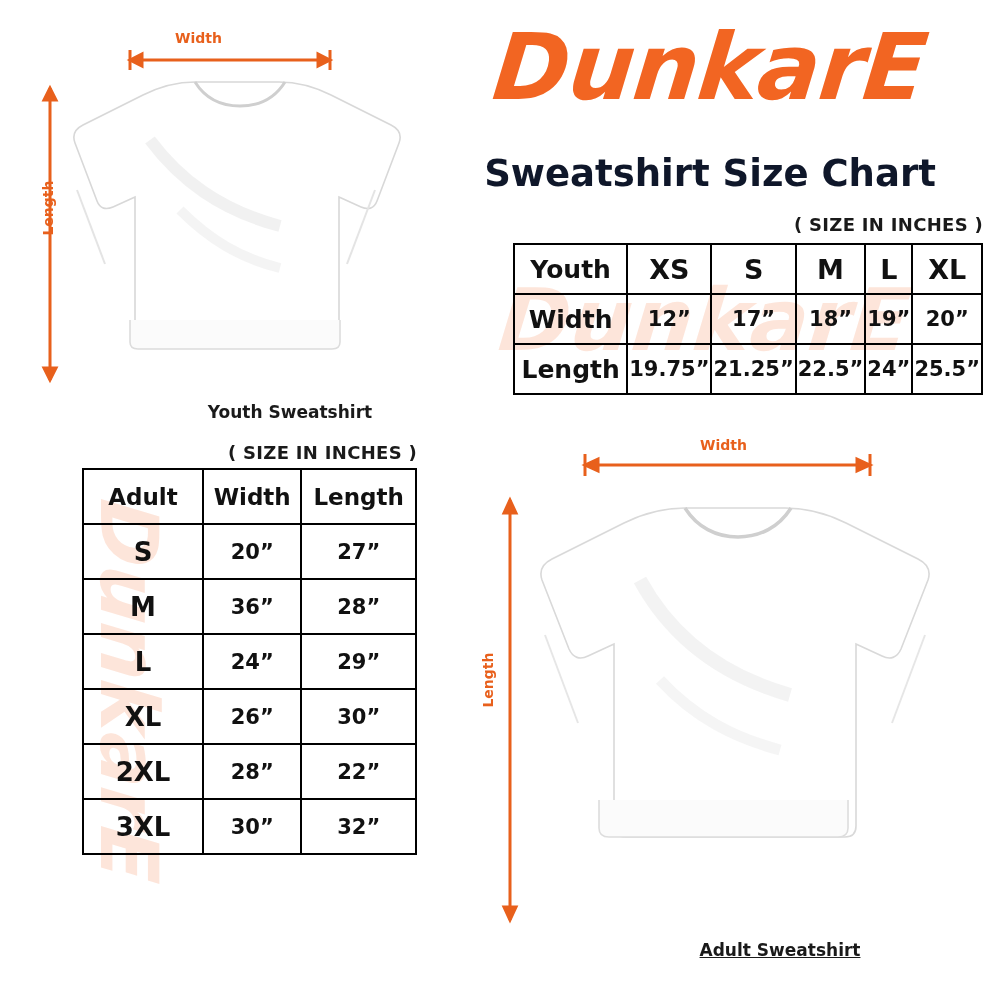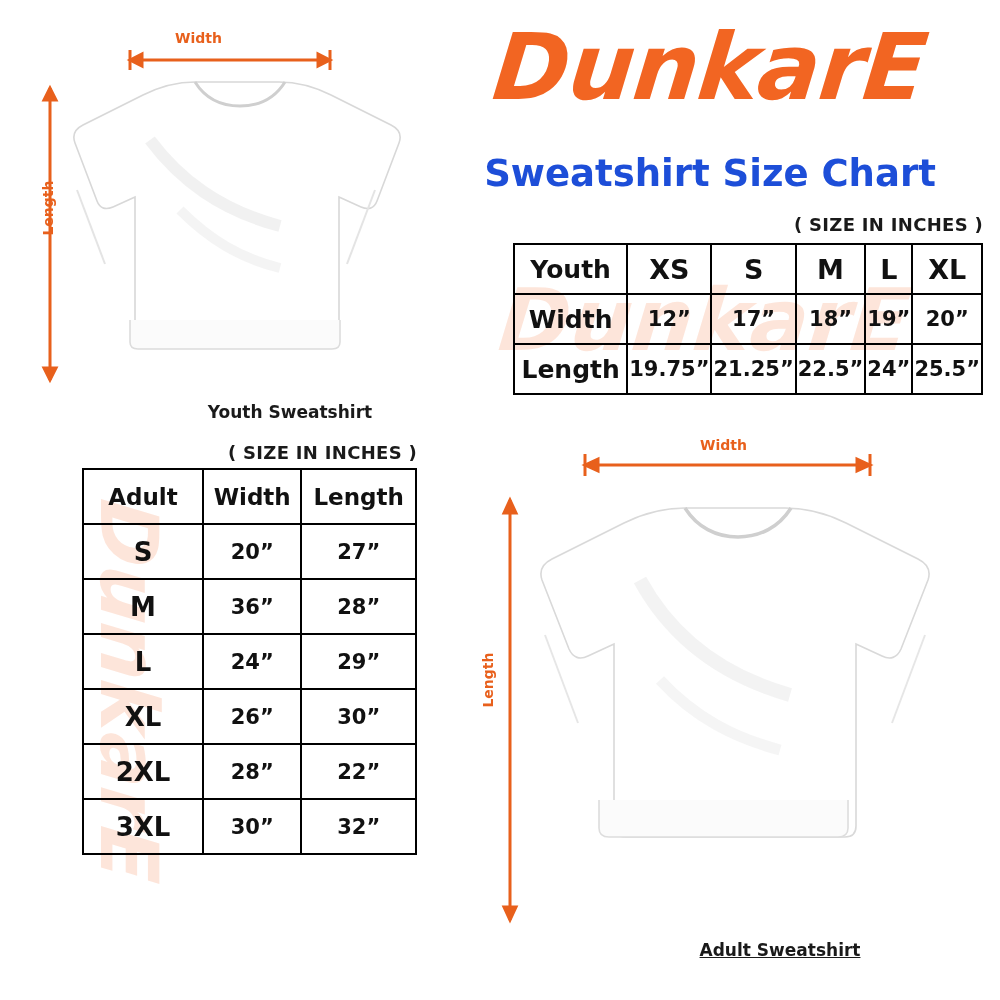--- a/index.html
+++ b/index.html
@@ -59,21 +59,21 @@
   }
   .brand-sub {
     position: absolute;
     left: 430px;
     top: 152px;
     width: 560px;
     text-align: center;
     font-family: "DejaVu Sans", sans-serif;
     font-weight: bold;
     font-size: 37px;
-    color: #1d4ed8;
+    color: #0f172a;
   }
 
   
   .wm {
     position: absolute;
     font-family: "DejaVu Sans", sans-serif;
     font-weight: bold;
     font-style: italic;
     color: rgba(242,101,34,0.17);
     pointer-events: none;

